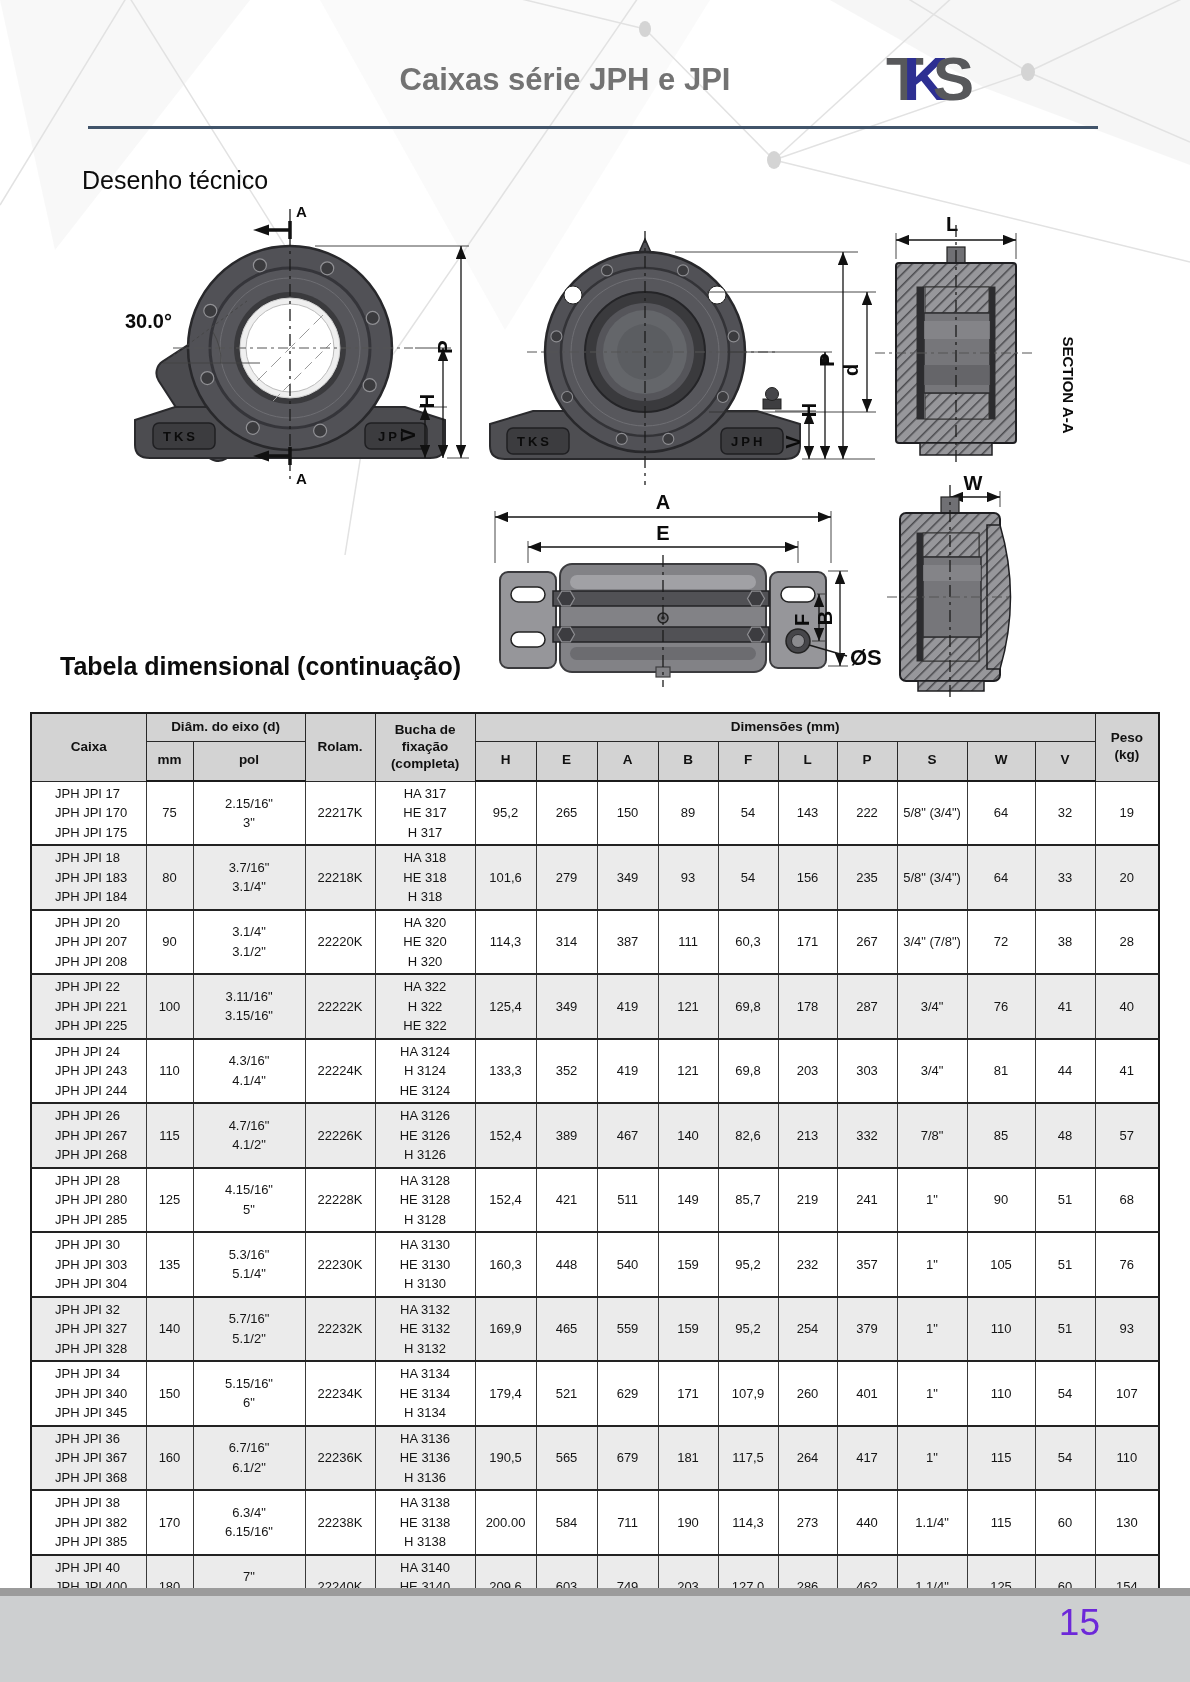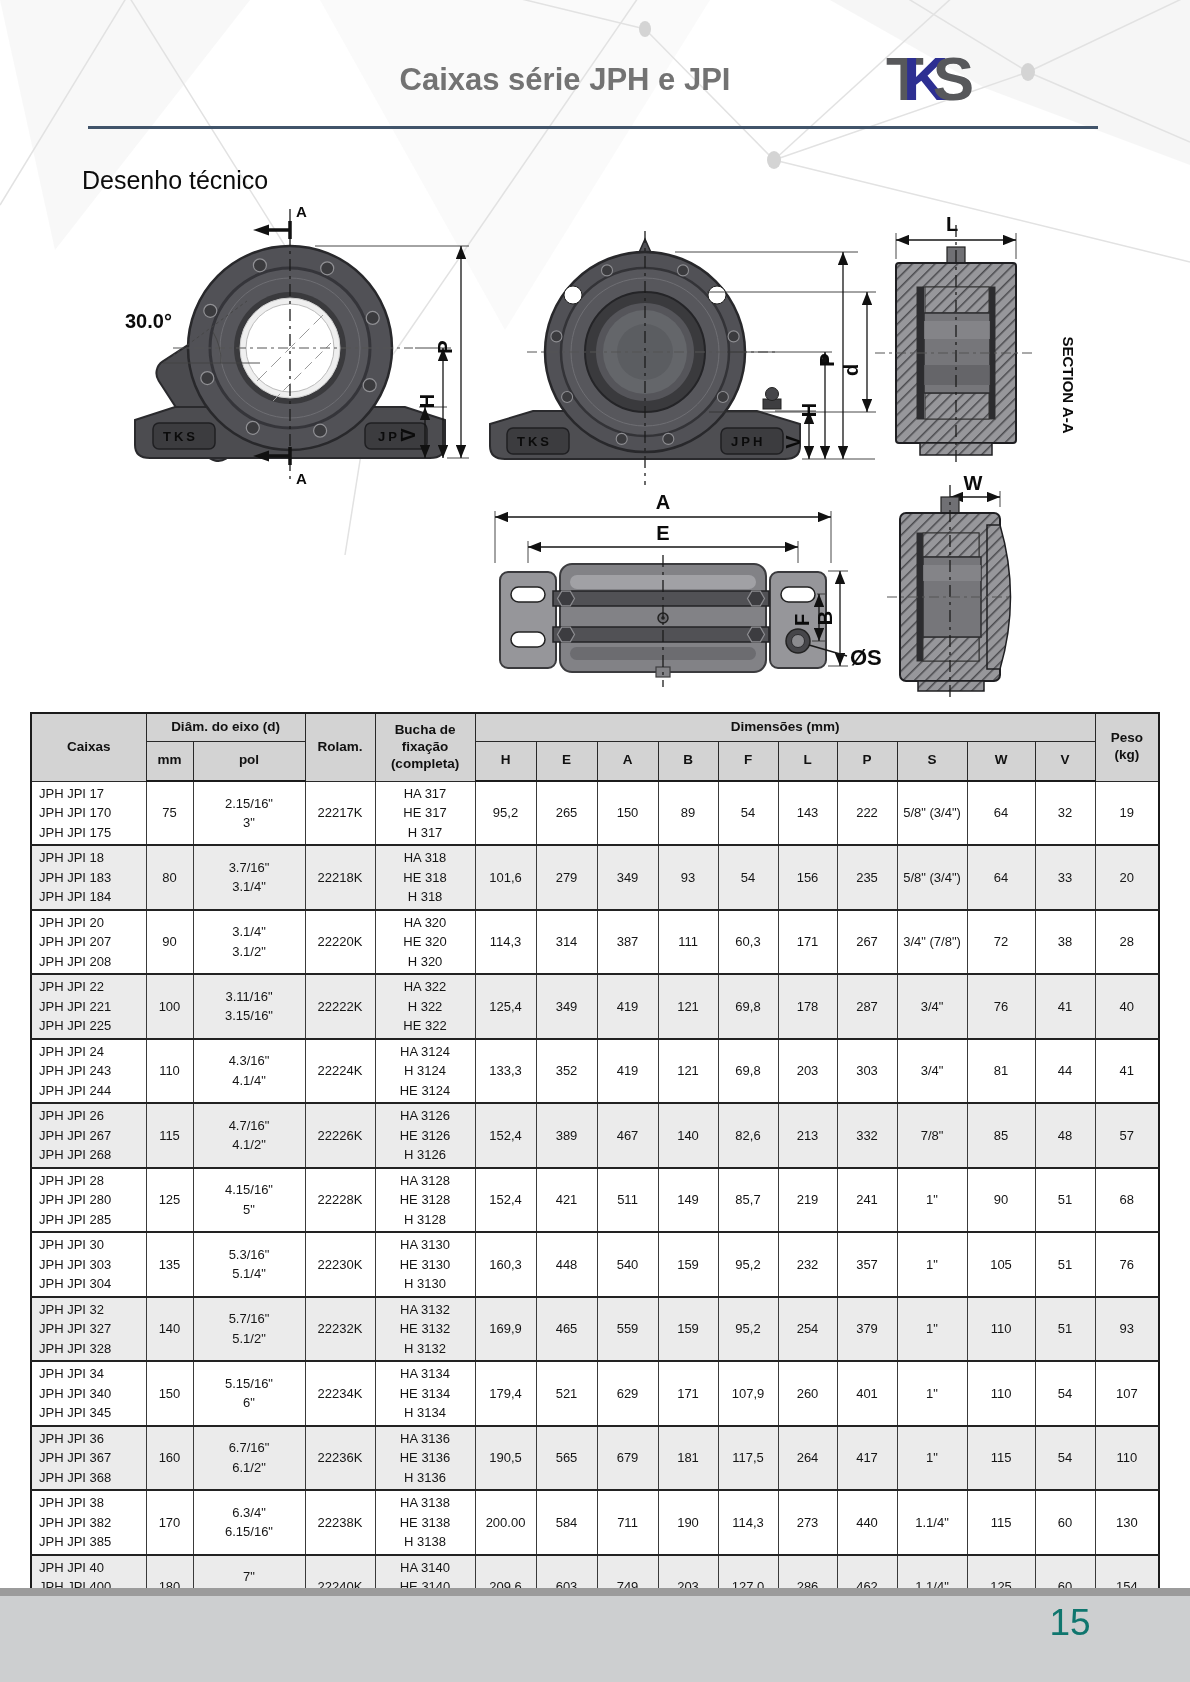--- a/index.html
+++ b/index.html
@@ -26,28 +26,28 @@
   .sm{font-size:15px;}
   .plate{fill:#3c3c3f;stroke:#1f1f22;stroke-width:1.5;}
   .plate-txt{fill:#f5f5f5;font-size:13px;letter-spacing:3px;}
   table.dim-table{position:absolute;left:30px;top:712px;width:1128px;border-collapse:collapse;
         table-layout:fixed;font-size:13px;background:#fff;border:2px solid #1b1b1b;}
   .dim-table th{background:#d3d3d3;font-weight:bold;font-size:13.5px;text-align:center;
         vertical-align:middle;border:1px solid #282828;white-space:pre-line;line-height:1.25;padding:2px;}
   .dim-table thead tr:last-child th{border-bottom:2px solid #1b1b1b;}
   .dim-table td{text-align:center;vertical-align:middle;border:1px solid #3a3a3a;
         border-bottom:2px solid #222;white-space:pre-line;line-height:1.5;padding:2px 3px;color:#151515;}
-  .dim-table td.left{text-align:left;padding-left:7px;}
+  .dim-table td.left{text-align:left;padding-left:23px;}
   .dim-table tbody tr{height:55px;}
   .dim-table tr.shade td{background:#ebebeb;}
   .hr1{height:28px;} .hr2{height:40px;margin-left:46px;}
   .footer-strip{position:absolute;left:0;top:1588px;width:1190px;height:8px;background:#9b9b9b;}
   .footer{position:absolute;left:0;top:1596px;width:1190px;height:86px;background:#cdcfd0;}
-  .page-number{position:absolute;left:1040px;top:1602px;width:60px;text-align:center;
-        font-size:37px;color:#0f766e;}
+  .page-number{position:absolute;left:1040px;top:1602px;width:60px;text-align:right;
+        font-size:37px;color:#6d28d9;}
 </style>
 </head>
 <body>
 
 <div class="page">
 
   <svg class="mesh" width="1190" height="620">
     <polygon points="0,0 250,0 55,250" fill="#f6f6f6" opacity="0.8"></polygon>
     <polygon points="320,0 710,0 505,330" fill="#fafafa" opacity="0.9"></polygon>
     <polygon points="830,0 1190,0 1190,165 985,88" fill="#f4f4f4" opacity="0.8"></polygon>
@@ -71,20 +71,21 @@
       <ellipse cx="1028" cy="72" rx="7" ry="9"></ellipse>
       <ellipse cx="645" cy="29" rx="6" ry="8"></ellipse>
     </g>
   </svg>
 
   <div class="doc-title">Caixas série JPH e JPI</div>
   <div class="logo"><span class="lt">T</span><span class="lk">K</span><span class="ls">S</span></div>
   <div class="rule"></div>
 
   <div class="h-drawing">Desenho técnico</div>
+  <div class="h-table">Tabela dimensional (continuação)</div>
 
   <svg class="drawing-svg" width="1040" height="520" viewBox="0 0 1040 520">
     <defs>
       <pattern id="hatch" width="8" height="8" patternUnits="userSpaceOnUse" patternTransform="rotate(45)">
         <rect width="8" height="8" fill="#97979b"></rect>
         <line x1="0" y1="0" x2="0" y2="8" stroke="#4a4a4e" stroke-width="3"></line>
       </pattern>
       <marker id="aE" markerWidth="11" markerHeight="8" refX="10" refY="4" orient="auto">
           <path d="M0,0 L10,4 L0,8 Z" fill="#111"></path>
         </marker>
@@ -292,21 +293,21 @@
         <col style="width:60px">
         <col style="width:59px">
         <col style="width:60px">
       <col style="width:70px">
         <col style="width:68px">
         <col style="width:60px">
         <col style="width:64px">
     </colgroup>
     <thead>
       <tr class="hr1">
-        <th rowspan="2">Caixas</th>
+        <th rowspan="2">Caixa</th>
         <th colspan="2">Diâm. do eixo (d)</th>
         <th rowspan="2">Rolam.</th>
         <th rowspan="2">Bucha de
 fixação
 (completa)</th>
         <th colspan="10">Dimensões (mm)</th>
         <th rowspan="2">Peso
 (kg)</th>
       </tr>
       <tr class="hr2">

